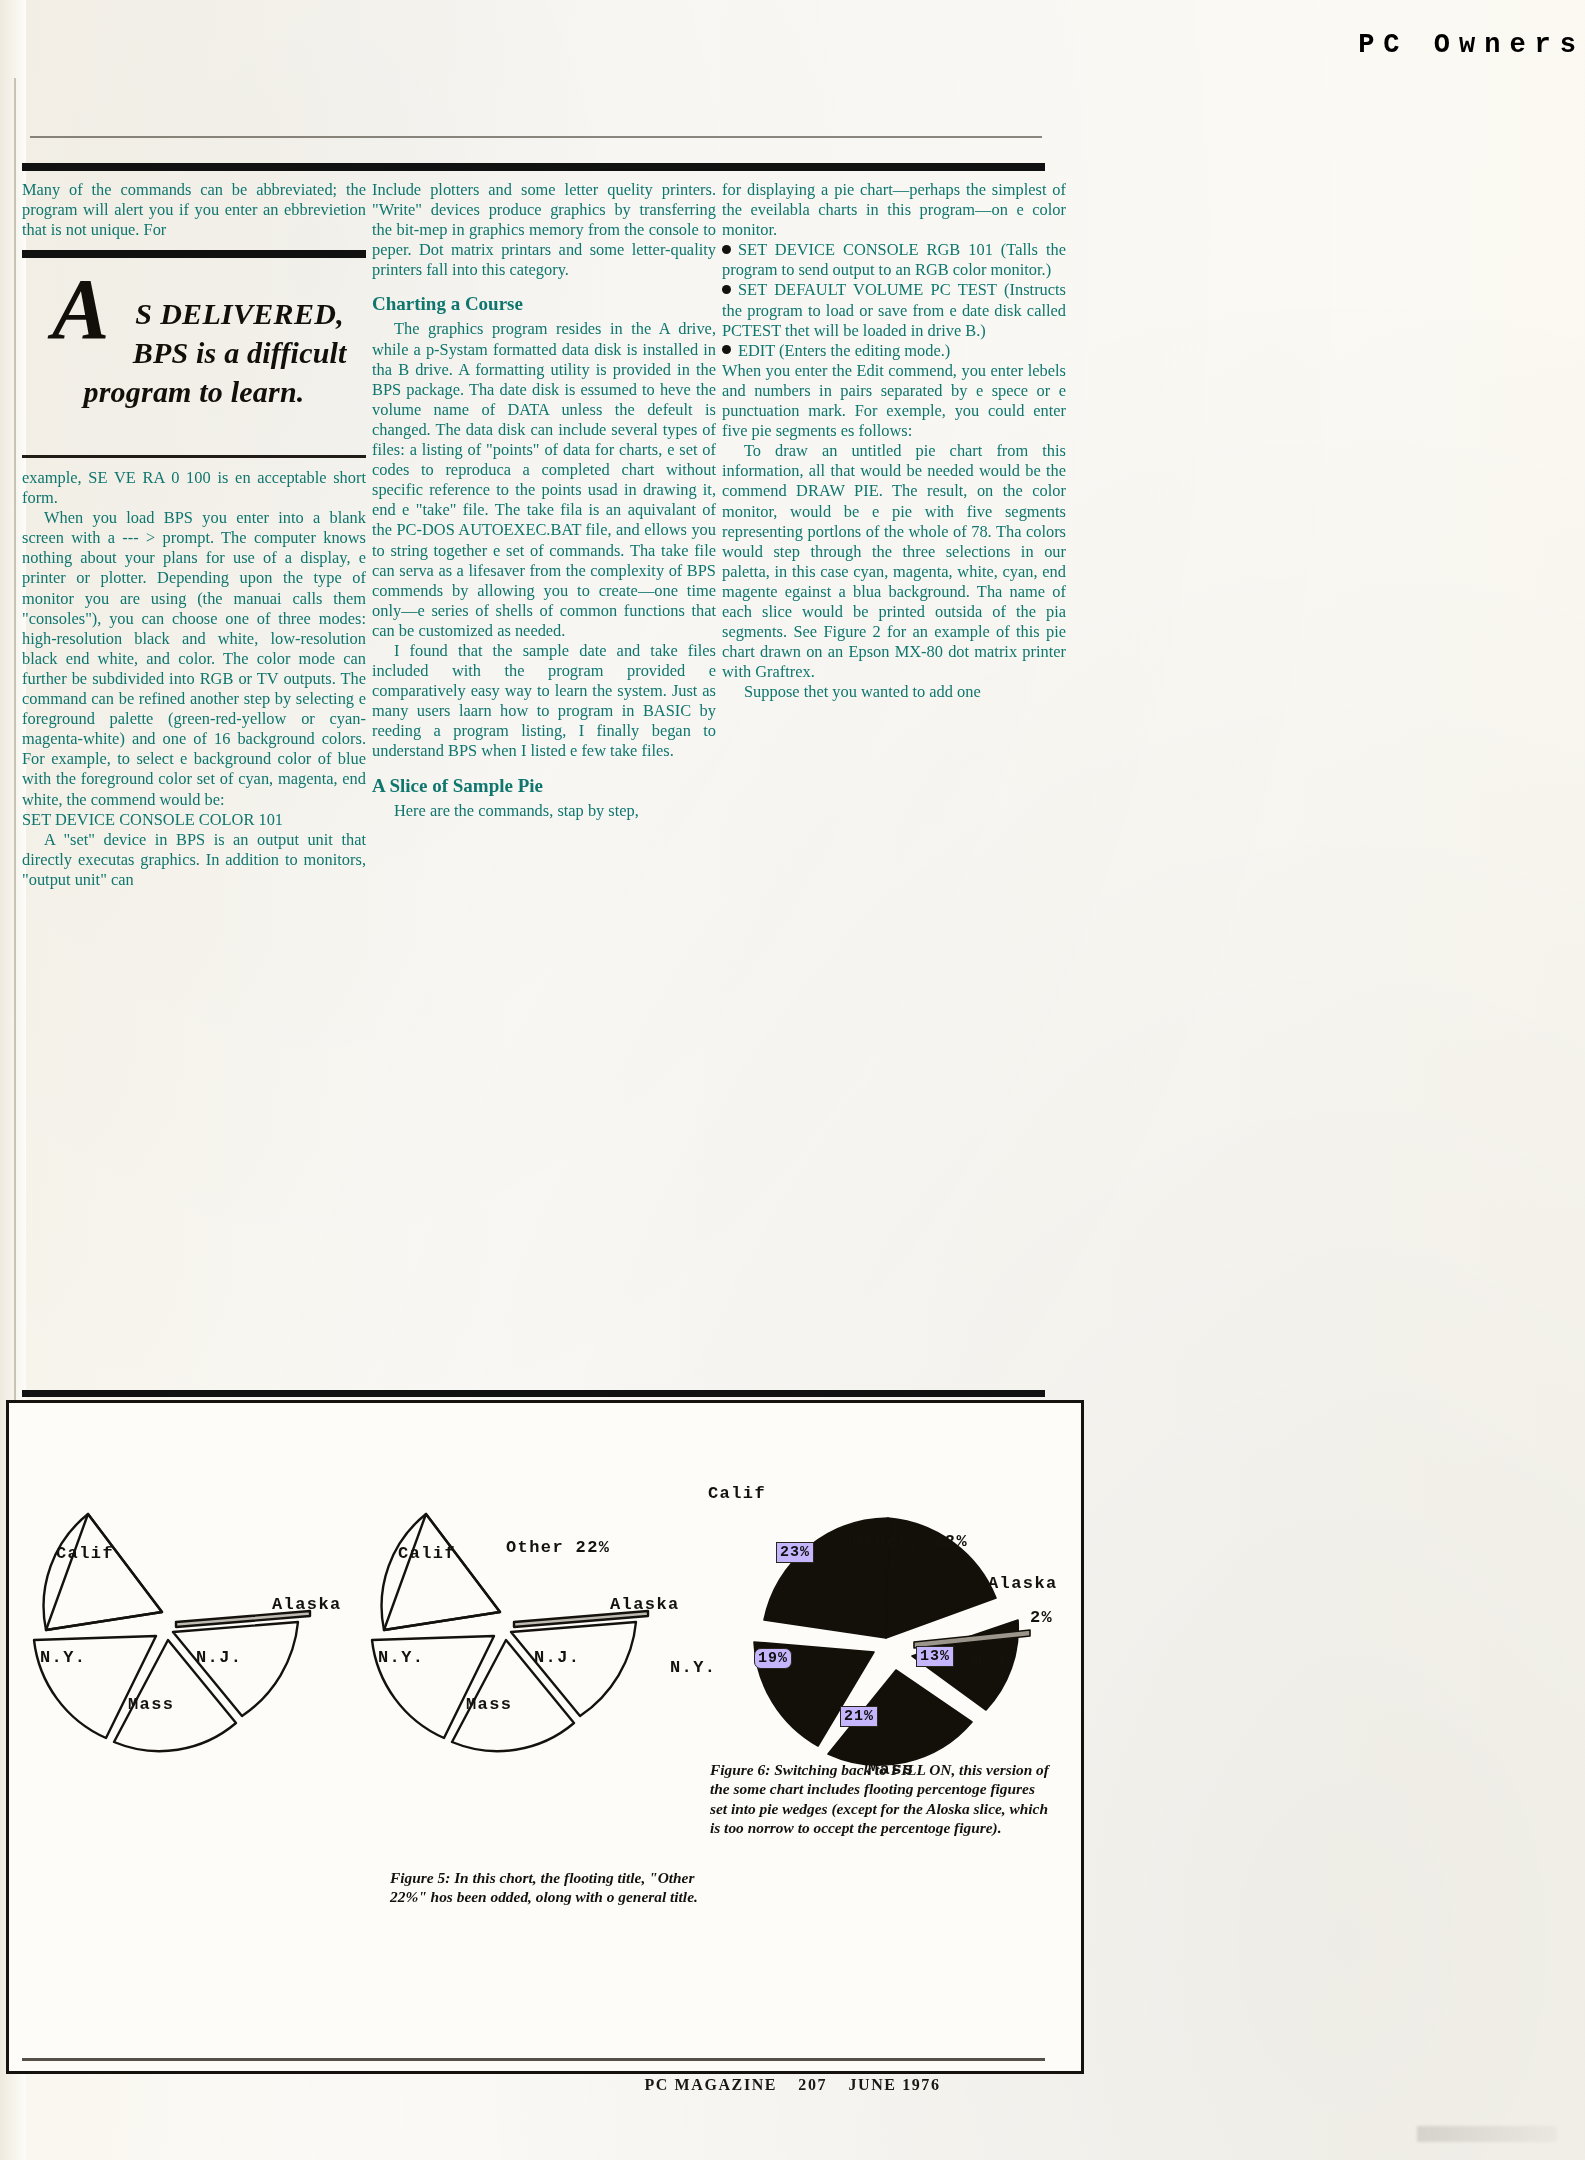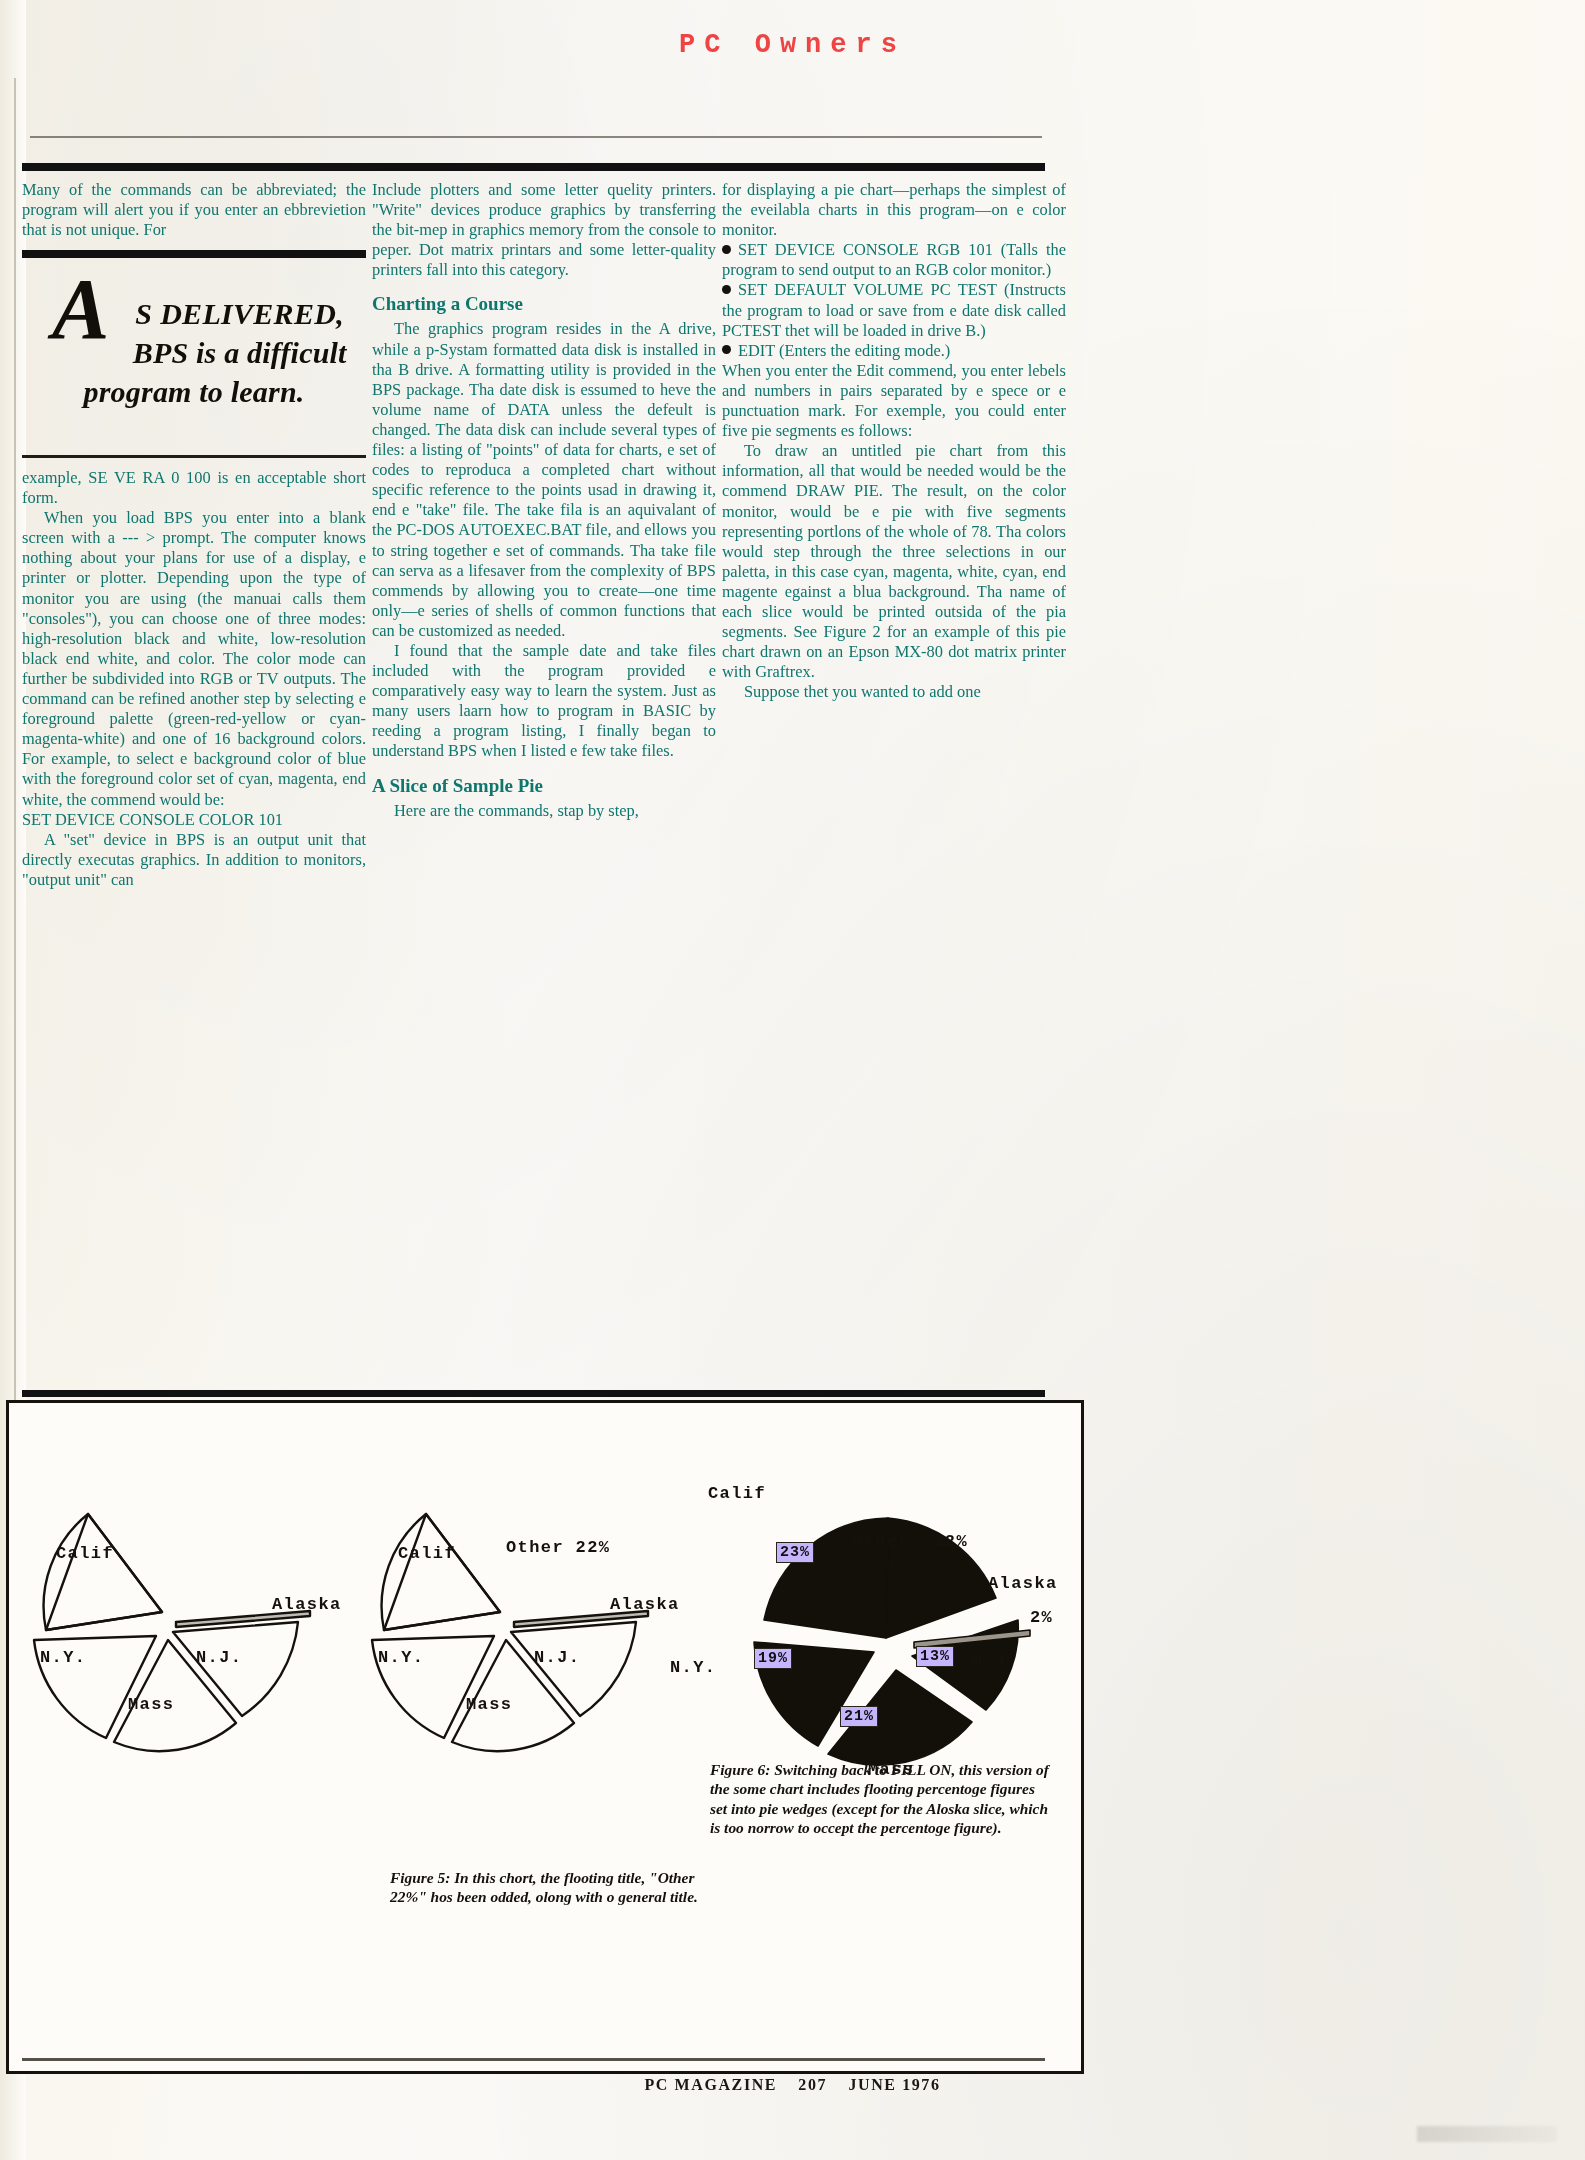--- a/index.html
+++ b/index.html
@@ -115,25 +115,25 @@
   }
 
   
   .figpanel{
     position:absolute;left:6px;top:1400px;width:1072px;height:668px;
     border:3px solid #16130e;
     background:#fdfcf8;
   }
   .figtitle{
     position:absolute;left:0;right:0;top:30px;
-    text-align:center;
+    text-align:right;
     font-family:"Liberation Mono", monospace;
     font-weight:700;
     font-size:27px;letter-spacing:9px;
-    color:#ef4444;
+    color:#000000;
   }
   .fig-caption{
     position:absolute;
     font-family:"Liberation Serif", serif;
     font-style:italic;font-weight:700;
     font-size:15.4px;line-height:19.4px;
     color:#15120d;
   }
   .cap4{left:14px;top:1868px;width:330px;}
   .cap5{left:362px;top:1868px;width:330px;margin-left:28px;}
@@ -293,21 +293,21 @@
     </svg>
     <div class="pielabel" style="left:8px;top:14px;">Calif</div>
     <div class="pielabel" style="left:152px;top:62px;">Other, 22%</div>
     <div class="pielabel" style="left:288px;top:104px;">Alaska</div>
     <div class="pielabel" style="left:330px;top:138px;">2%</div>
     <div class="pielabel" style="left:272px;top:182px;">N.J.</div>
     <div class="pielabel" style="left:-30px;top:188px;">N.Y.</div>
     <div class="pielabel" style="left:168px;top:290px;">Mass</div>
 
     <div class="pctbox" style="left:76px;top:72px;">23%</div>
-    <div class="pctbox" style="left:54px;top:178px;">19%</div>
+    <div class="pctbox" style="left:54px;top:178px;border-radius:7px;">19%</div>
     <div class="pctbox" style="left:140px;top:236px;">21%</div>
     <div class="pctbox" style="left:216px;top:176px;">13%</div>
   </div>
 
   <div class="fig-caption cap5">Figure 5: In this chort, the flooting title, "Other 22%" hos been odded, olong with o general title.</div>
   <div class="fig-caption cap6">Figure 6: Switching back to FILL ON, this version of the some chart includes flooting percentoge figures set into pie wedges (except for the Aloska slice, which is too norrow to occept the percentoge figure).</div>
 
   <div class="rule-footer"></div>
   <div class="footer">
     <span>PC MAGAZINE</span>

